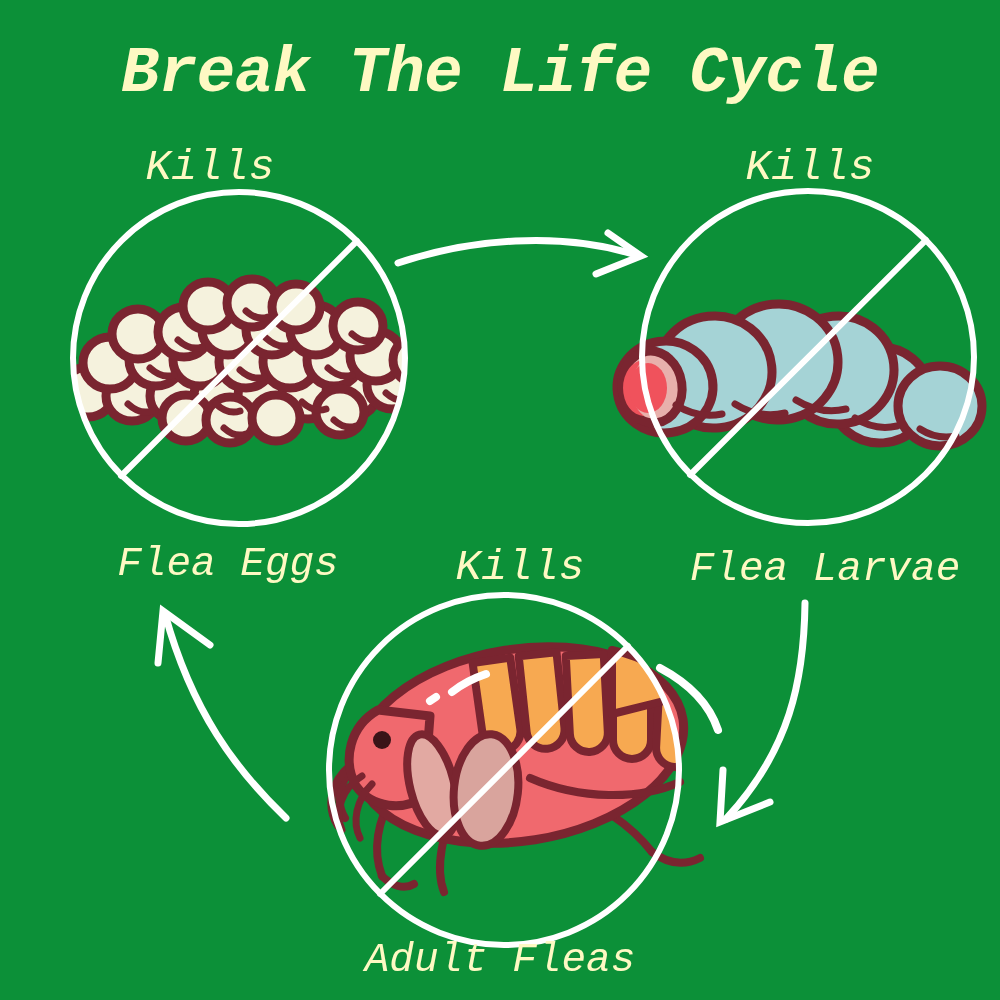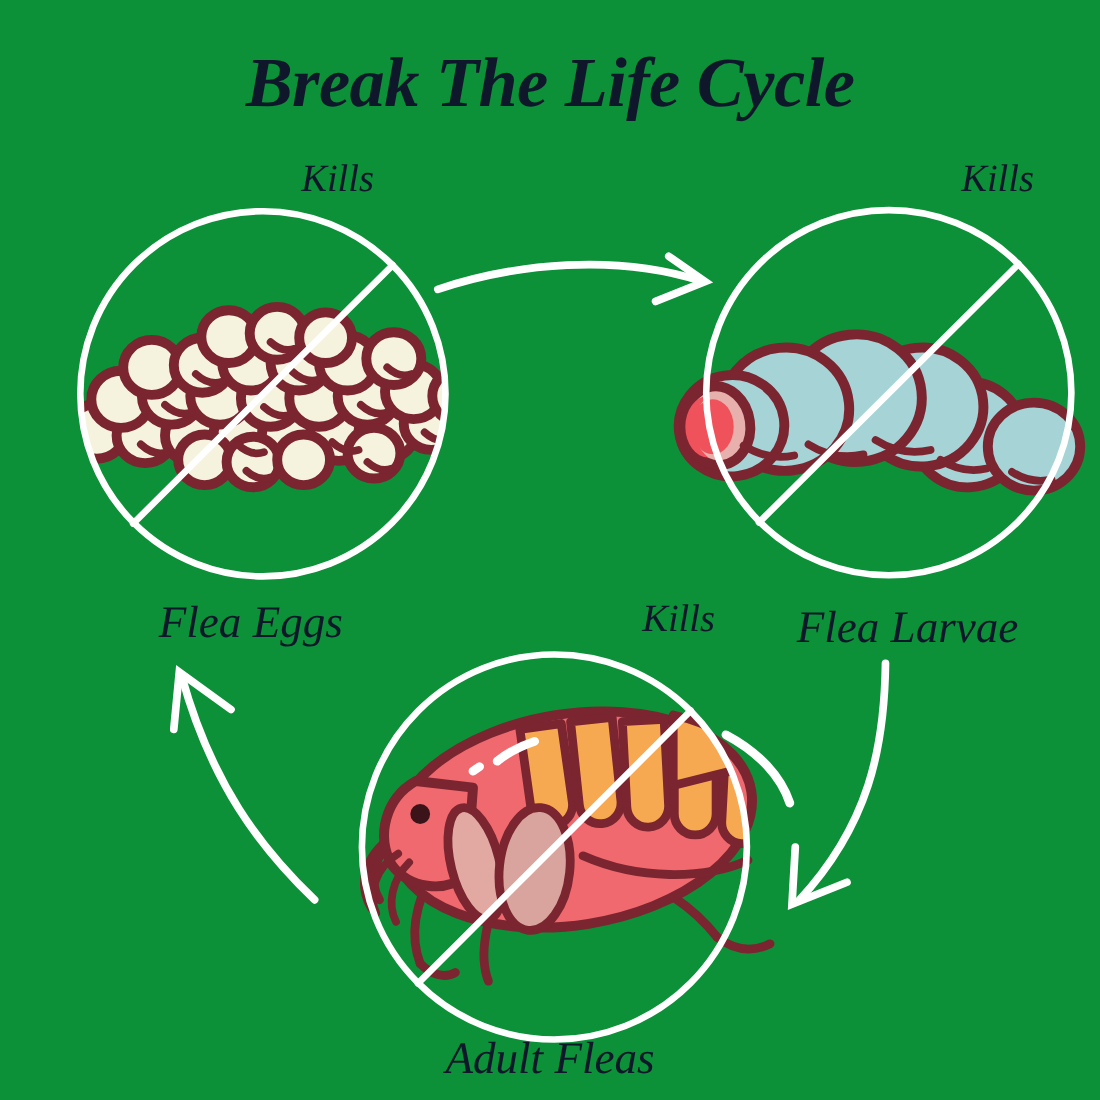--- a/index.html
+++ b/index.html
@@ -21,40 +21,40 @@
     background: #0c9038;
   }
   #art {
     position: absolute;
     inset: 0;
     width: 1000px;
     height: 1000px;
   }
   .txt {
     position: absolute;
-    color: #0f172a;
-    font-family: Liberation Serif, serif;
+    color: #fef9c3;
+    font-family: Liberation Mono, monospace;
     font-style: italic;
     white-space: nowrap;
     user-select: none;
   }
   #title-text {
     left: 0;
     top: 38px;
     width: 1000px;
     text-align: center;
     font-size: 64px;
     font-weight: bold;
     letter-spacing: -0.5px;
     font-style: italic;
   }
   .kills-label {
-    font-size: 35px;
+    font-size: 43px;
     font-weight: normal;
-    text-align: right;
+    text-align: center;
   }
   .stage-label {
     font-size: 41px;
     font-weight: normal;
     text-align: center;
   }
   #kills-eggs   { left: 80px;  top: 143px; width: 260px; }
   #kills-larvae { left: 680px; top: 143px; width: 260px; }
   #kills-adult  { left: 390px; top: 543px; width: 260px; }
   #label-eggs   { left: 88px; top: 541px; width: 280px; }

